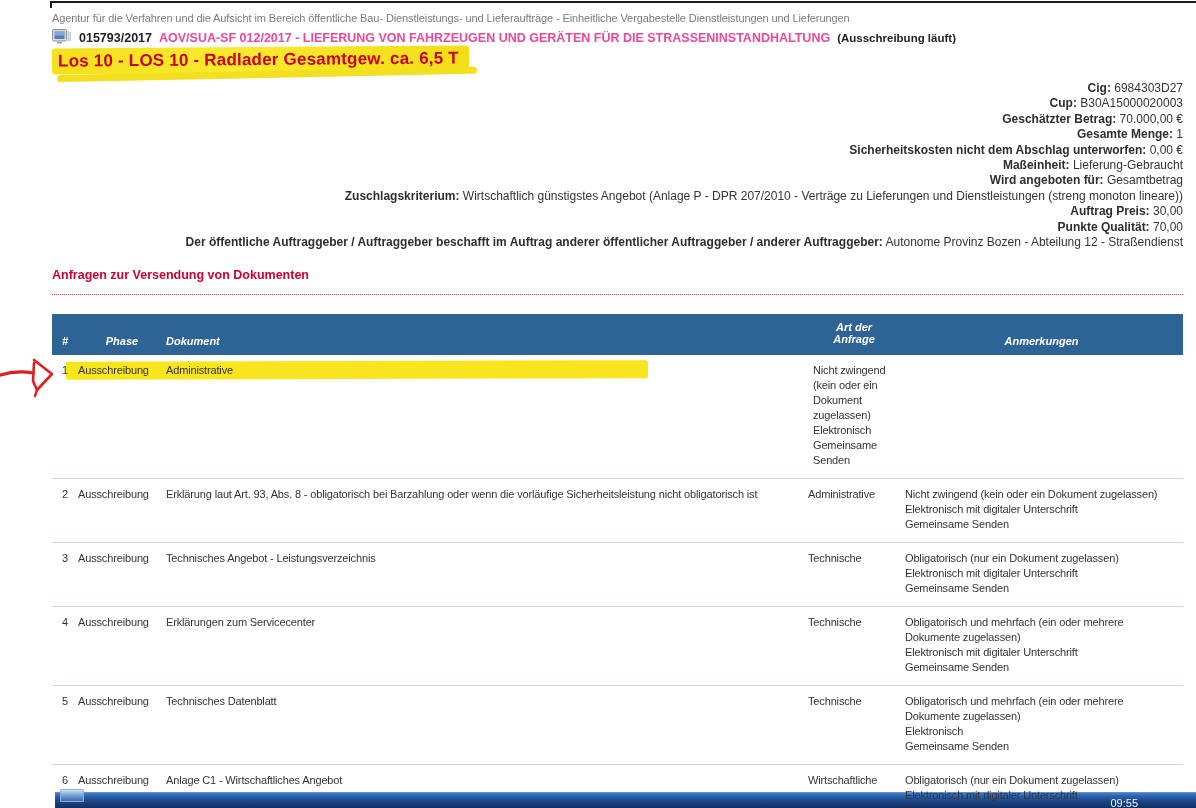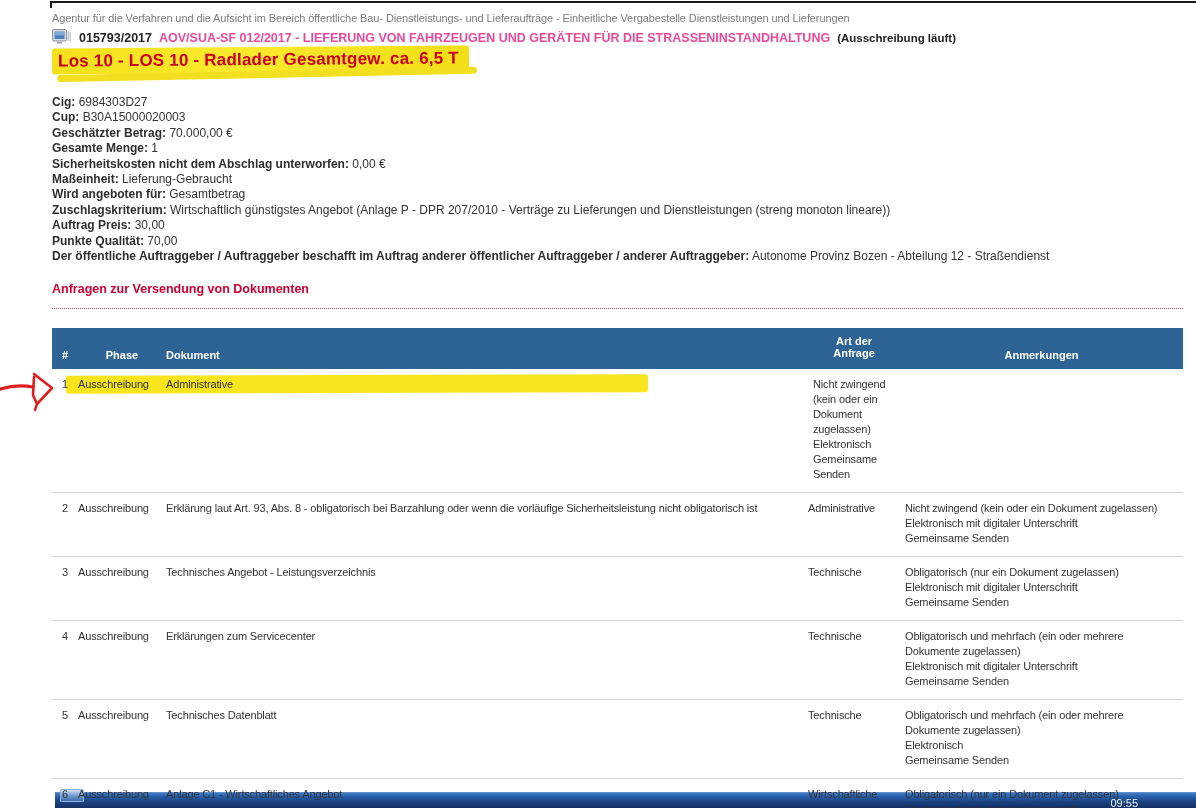--- a/index.html
+++ b/index.html
@@ -16,31 +16,31 @@
   .ref-title { color:#ec4899; }
   .ref-status { color:#222; font-size:11.5px; }
 
   .lot-title { font-size:17px; color:#cc0022; letter-spacing:0.2px; }
   .lot-title .hl-title { position:relative; display:inline-block; padding:3px 10px 3px 6px;
     background:linear-gradient(93deg,#f4e11c 0%,#fbe92e 45%,#f1de15 100%);
     transform:rotate(-0.45deg); border-radius:3px; }
   .lot-title .hl-title::after { content:""; position:absolute; left:5px; right:-8px; bottom:-5px;
     height:7px; background:#f2e020; transform:rotate(-0.7deg); border-radius:4px; }
 
-  .lot-fields { margin-top:22px; font-size:12px; line-height:15.4px; }
+  .lot-fields { margin-top:8px; font-size:12px; line-height:15.4px;text-align:right; }
   .lot-fields .field b { color:#2e2e2e; }
 
   .docs-heading { margin-top:18px; padding-bottom:12px; font-size:12.5px; font-weight:bold;
     color:#cc0033; border-bottom:1px dotted #cc4455; }
 
   .doc-table { margin-top:19px; }
   .thead { background:#2d6395; color:#fff; font-size:11px; font-weight:bold;
     display:grid; grid-template-columns:16px 88px 642px 92px auto;
     padding:5px 0 8px 10px; min-height:41px; align-items:end; }
-  .th { display:block; }
+  .th { display:block;font-style:italic; }
   .th-center { text-align:center; }
   .th-art { text-align:center; align-self:center; }
   .th-art span { display:inline-block; max-width:52px; }
 
   .trow { display:grid; grid-template-columns:16px 88px 642px 92px auto;
     padding:8px 0 10px 10px; border-bottom:1px solid #c9d6e4;
     font-size:11px; letter-spacing:-0.15px; line-height:15px; position:relative; }
   .cell { position:relative; z-index:1; }
   .cell-dok { padding-right:14px; }
   .cell-art { }

